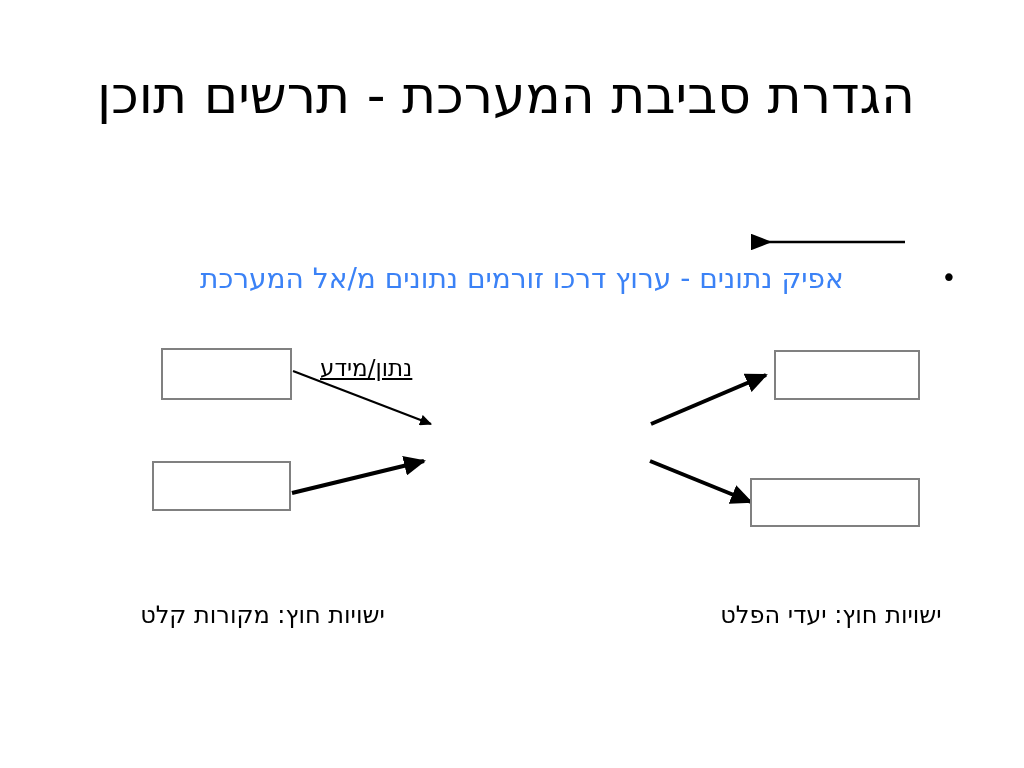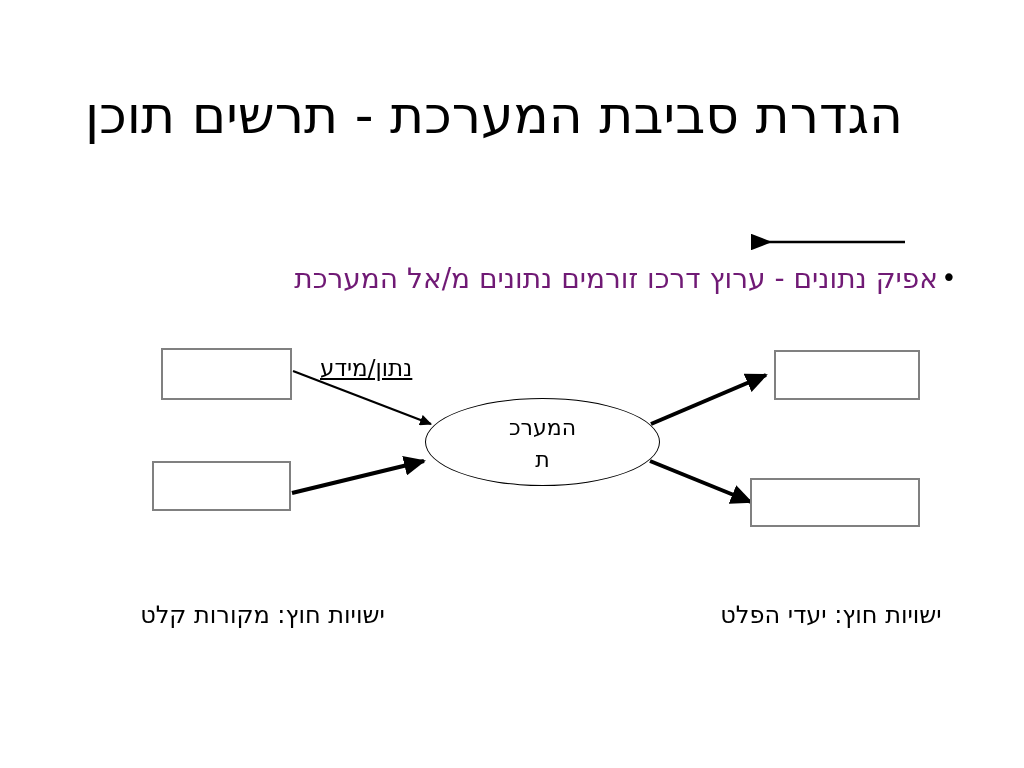--- a/index.html
+++ b/index.html
@@ -14,32 +14,31 @@
     height: 768px;
     background: #ffffff;
     overflow: hidden;
     font-family: "DejaVu Sans", "Liberation Sans", sans-serif;
     color: #000000;
   }
 
   
   .slide-title {
     position: absolute;
-    left: 44px;
+    left: 56px;
     top: 62px;
     width: 900px;
     text-align: center;
     direction: rtl;
     unicode-bidi: embed;
     font-size: 52px;
     line-height: 1.28;
     font-weight: 400;
     color: #000000;
     letter-spacing: 0px;
-    margin-top: 20px;
   }
 
   
   .bullet-row {
     position: absolute;
     left: 200px;
     top: 258px;
     width: 760px;
     direction: rtl;
     unicode-bidi: embed;
@@ -53,24 +52,24 @@
     width: 22px;
     font-size: 26px;
     line-height: 40px;
     text-align: center;
     color: #000000;
   }
   .bullet-text {
     flex: 1 1 auto;
     direction: rtl;
     unicode-bidi: embed;
-    text-align: right;
+    text-align: left;
     font-size: 28px;
     line-height: 1.5;
-    color: #701a75;
+    color: #3b82f6;
   }
 
   
   #diagram-layer {
     position: absolute;
     left: 0;
     top: 0;
     width: 1024px;
     height: 768px;
     pointer-events: none;
@@ -183,22 +182,19 @@
     <span></span>
   </div>
 
   <div class="entity-box" id="box-dst-top">
     <span></span>
   </div>
   <div class="entity-box" id="box-dst-bottom">
     <span></span>
   </div>
 
-  <div id="system-ellipse">
-    <span class="ellipse-label">המערכת</span>
-  </div>
 
   <div class="flow-label" id="label-data-info">נתון/מידע</div>
 
   <div class="caption" id="caption-right">ישויות חוץ: יעדי הפלט</div>
   <div class="caption" id="caption-left">ישויות חוץ: מקורות קלט</div>
 
 </div>
 
 </body></html>

